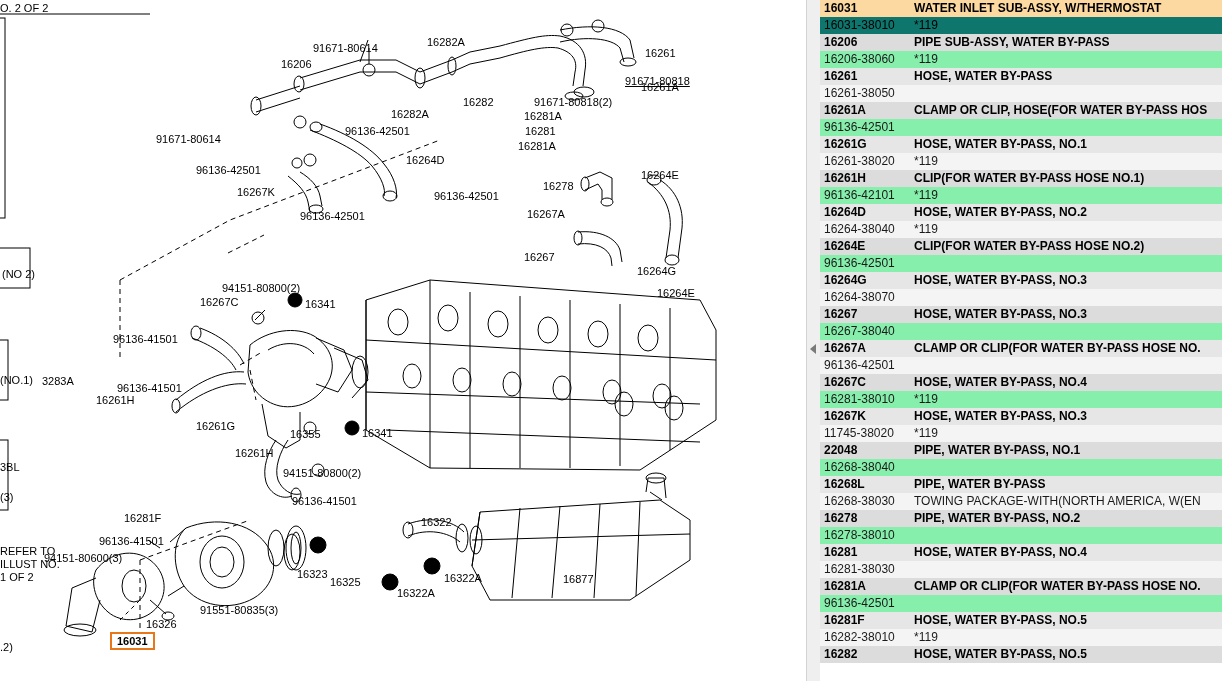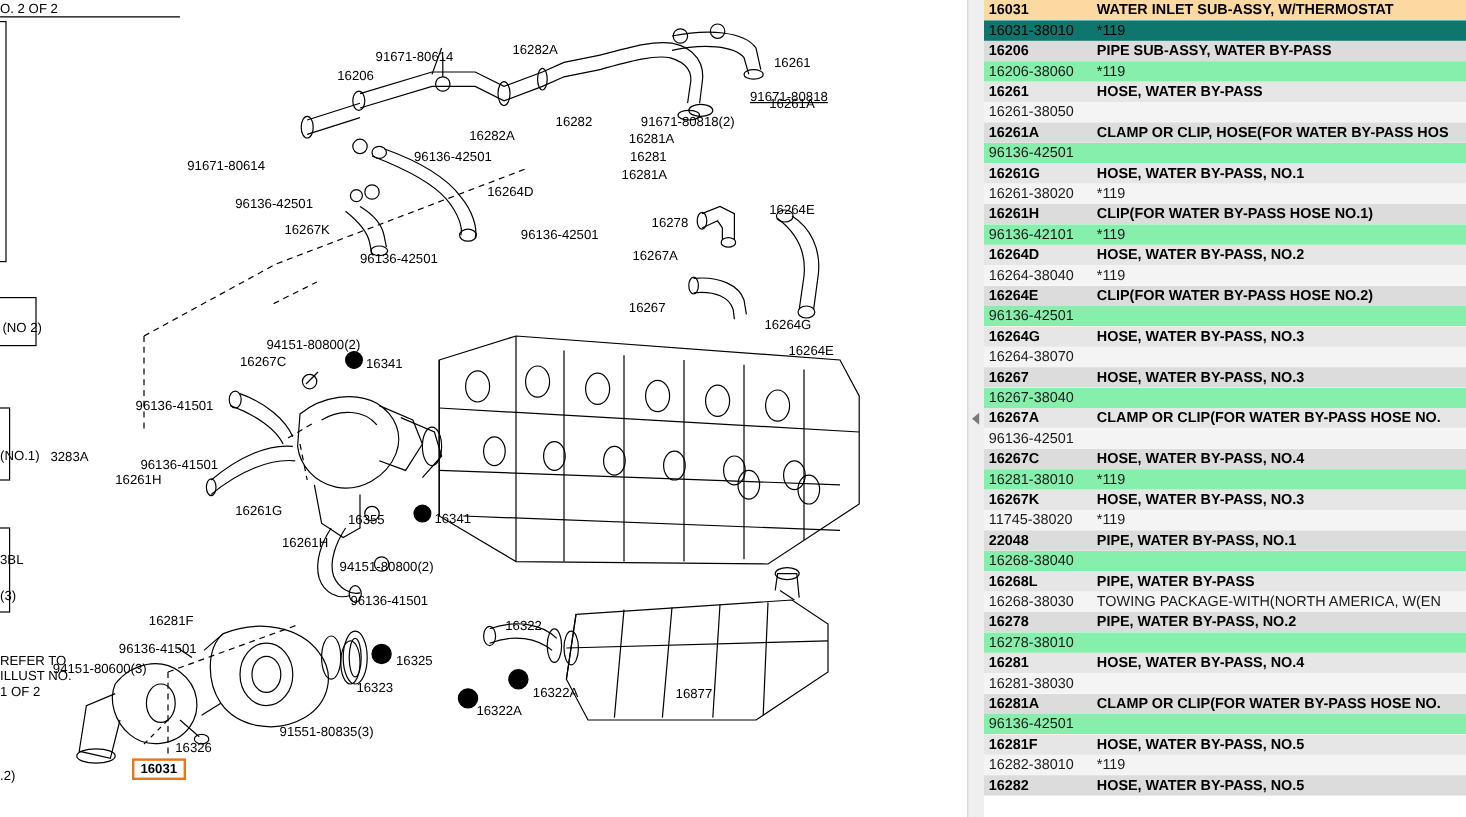--- a/index.html
+++ b/index.html
@@ -272,27 +272,27 @@
         <div class="diag-note" style="left: 290px; top: 428px;">16355</div>
         <div class="diag-note" style="left: 362px; top: 427px;">16341</div>
         <div class="diag-note" style="left: 235px; top: 447px;">16261H</div>
         <div class="diag-note" style="left: 0px; top: 461px;">3BL</div>
         <div class="diag-note" style="left: 283px; top: 467px;">94151-80800(2)</div>
         <div class="diag-note" style="left: 0px; top: 491px;">(3)</div>
         <div class="diag-note" style="left: 292px; top: 495px;">96136-41501</div>
         <div class="diag-note" style="left: 124px; top: 512px;">16281F</div>
         <div class="diag-note" style="left: 421px; top: 516px;">16322</div>
         <div class="diag-note" style="left: 99px; top: 535px;">96136-41501</div>
-        <div class="diag-note" style="left: 330px; top: 545px; text-align: center;">16325</div>
+        <div class="diag-note" style="left: 330px; top: 576px; text-align: center;">16325</div>
         <div class="diag-note" style="left: 44px; top: 552px;">94151-80600(3)</div>
         <div class="diag-note" style="left: 444px; top: 572px;">16322A</div>
         <div class="diag-note" style="left: 563px; top: 573px;">16877</div>
         <div class="diag-note" style="left: 297px; top: 568px;">16323</div>
         <div class="diag-note" style="left: 397px; top: 587px;">16322A</div>
-        <div class="diag-note" style="left: 200px; top: 604px; margin-left: 33px;">91551-80835(3)</div>
+        <div class="diag-note" style="left: 200px; top: 604px;">91551-80835(3)</div>
         <div class="diag-note" style="left: 146px; top: 618px;">16326</div>
         <div class="diag-note" style="left: 0px; top: 641px;">.2)</div>
       </div>
 
     <div class="diag-note" style="left:0;top:545px;line-height:13px;">REFER TO
 ILLUST NO.
 1 OF 2</div>
 
     <div class="callout-sel" style="left:110px;top:632px;">16031</div>
   </div>

